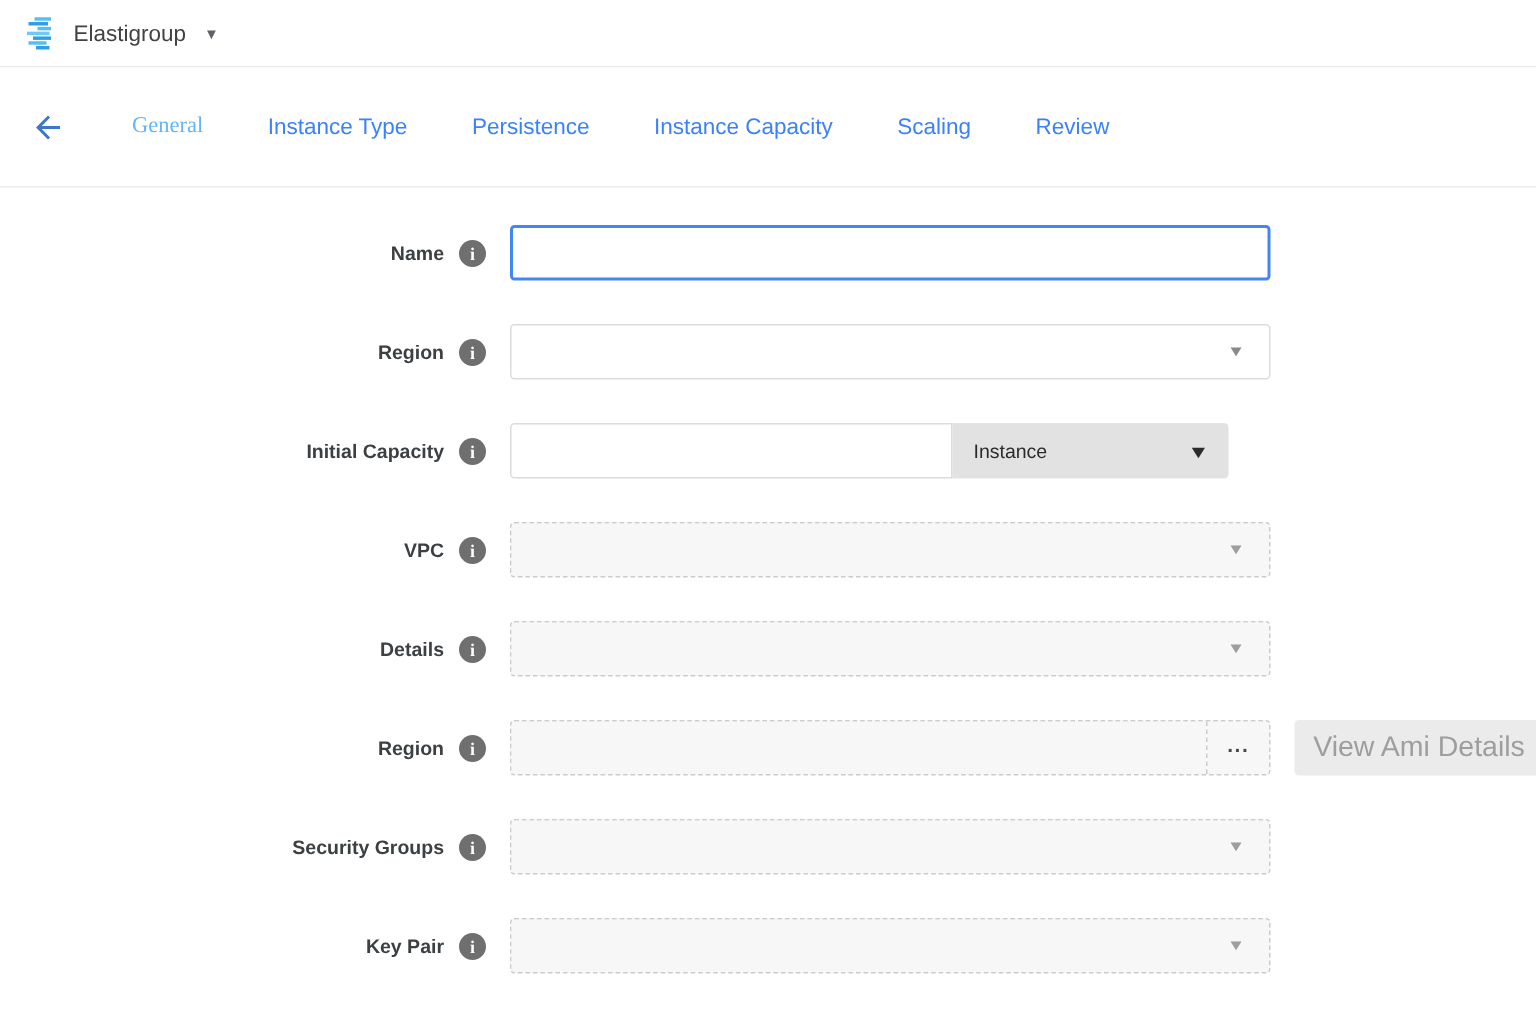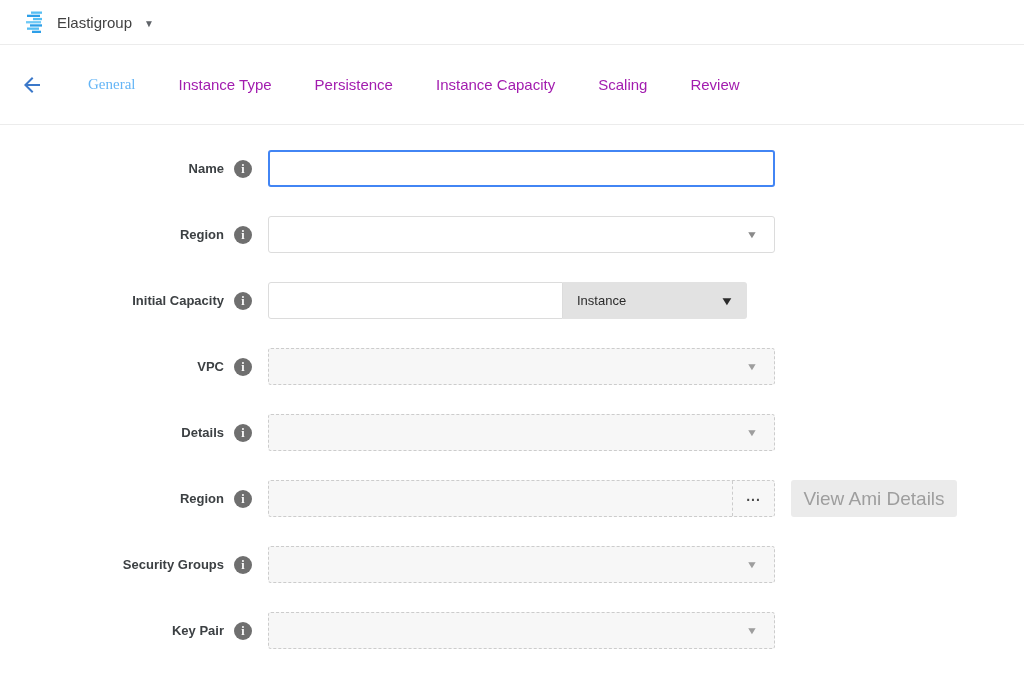--- a/index.html
+++ b/index.html
@@ -1,34 +1,34 @@
 <!DOCTYPE html>
 <html><head>
 <meta charset="utf-8">
 <style>
   * { margin:0; padding:0; box-sizing:border-box; }
   html,body { width:1024px; height:688px; background:#ffffff; font-family:"Liberation Sans", sans-serif; overflow:hidden; }
 
   
-  .topbar { height:45px; border-bottom:1px solid #ECECEC; display:flex; align-items:center; padding:0 24px; background:#fff; }
+  .topbar { height:45px; border-bottom:1px solid #ECECEC; display:flex; align-items:center; padding:0 16px; background:#fff; }
   .brand { display:flex; align-items:center; gap:9px; cursor:pointer; }
   .brand-name { font-size:15px; color:#424242; }
   .brand-caret { color:#5F6368; font-size:10px; margin-left:3px; padding-top:2px; }
 
   
   .tabbar { height:80px; border-bottom:1px solid #ECECEC; display:flex; align-items:center; padding:0 20px; background:#fff; }
   .back-btn { background:none; border:none; padding:0; margin:0 44px 0 0; cursor:pointer; display:flex; align-items:center; }
   .tabs { display:flex; gap:43px; align-items:center; }
-  .tab { font-size:15px; color:#a21caf; cursor:pointer; white-space:nowrap; }
+  .tab { font-size:15px; color:#3b82f6; cursor:pointer; white-space:nowrap; }
   .tab.active { color:#64B5F6;font-family:Liberation Serif, serif; }
 
   
   .form { padding-top:25px; }
   .row { display:flex; align-items:center; margin-bottom:29px; height:37px; }
-  .label-col { width:268px; display:flex; justify-content:flex-end; align-items:center; gap:10px; padding-right:16px; flex-shrink:0; }
+  .label-col { width:340px; display:flex; justify-content:flex-end; align-items:center; gap:10px; padding-right:16px; flex-shrink:0; }
   .flabel { font-size:13px; font-weight:bold; color:#3C4043; white-space:nowrap; }
   .info { width:18px; height:18px; border-radius:50%; background:#6F6F6F; color:#fff; font-size:12px; font-weight:bold; display:flex; align-items:center; justify-content:center; font-family:"Liberation Serif", serif; flex-shrink:0; cursor:pointer; line-height:1; }
   .field { display:flex; align-items:center; }
 
   .text-input { width:507px; height:37px; border:1px solid #DCDCDC; border-radius:3px; outline:none; padding:0 10px; font-size:14px; color:#333; background:#fff; font-family:inherit; }
   .text-input.focused { border:2px solid #4285F4; }
 
   .select { position:relative; width:507px; height:37px; border:1px solid #DCDCDC; border-radius:3px; background:#fff; cursor:pointer; }
   .sel-caret { position:absolute; right:17px; top:50%; transform:translateY(-50%) scaleX(1.25); color:#8A8A8A; font-size:10px; line-height:1; }
   .select.disabled { border:1px dashed #CCCCCC; background:#F7F7F7; cursor:default; }

